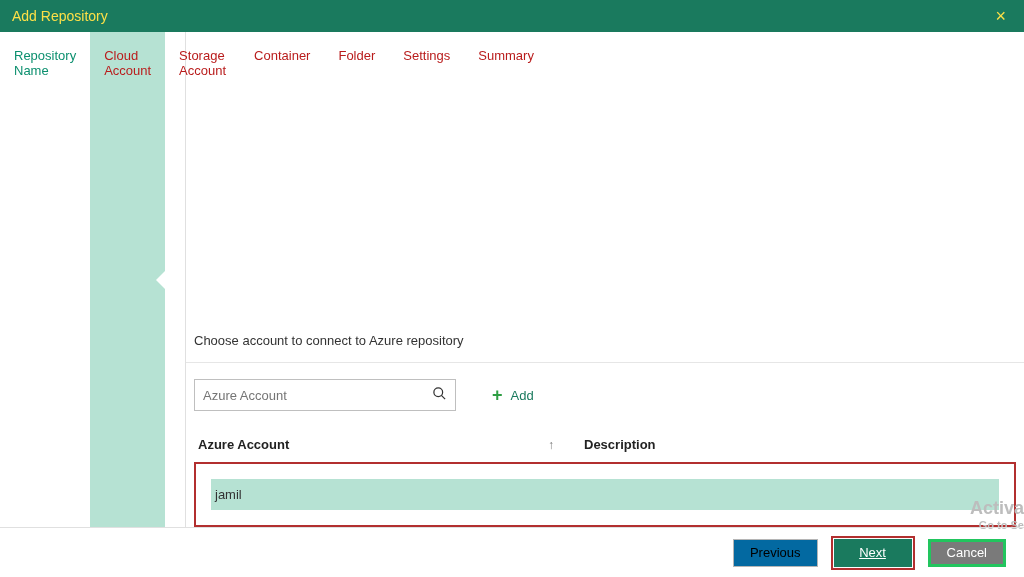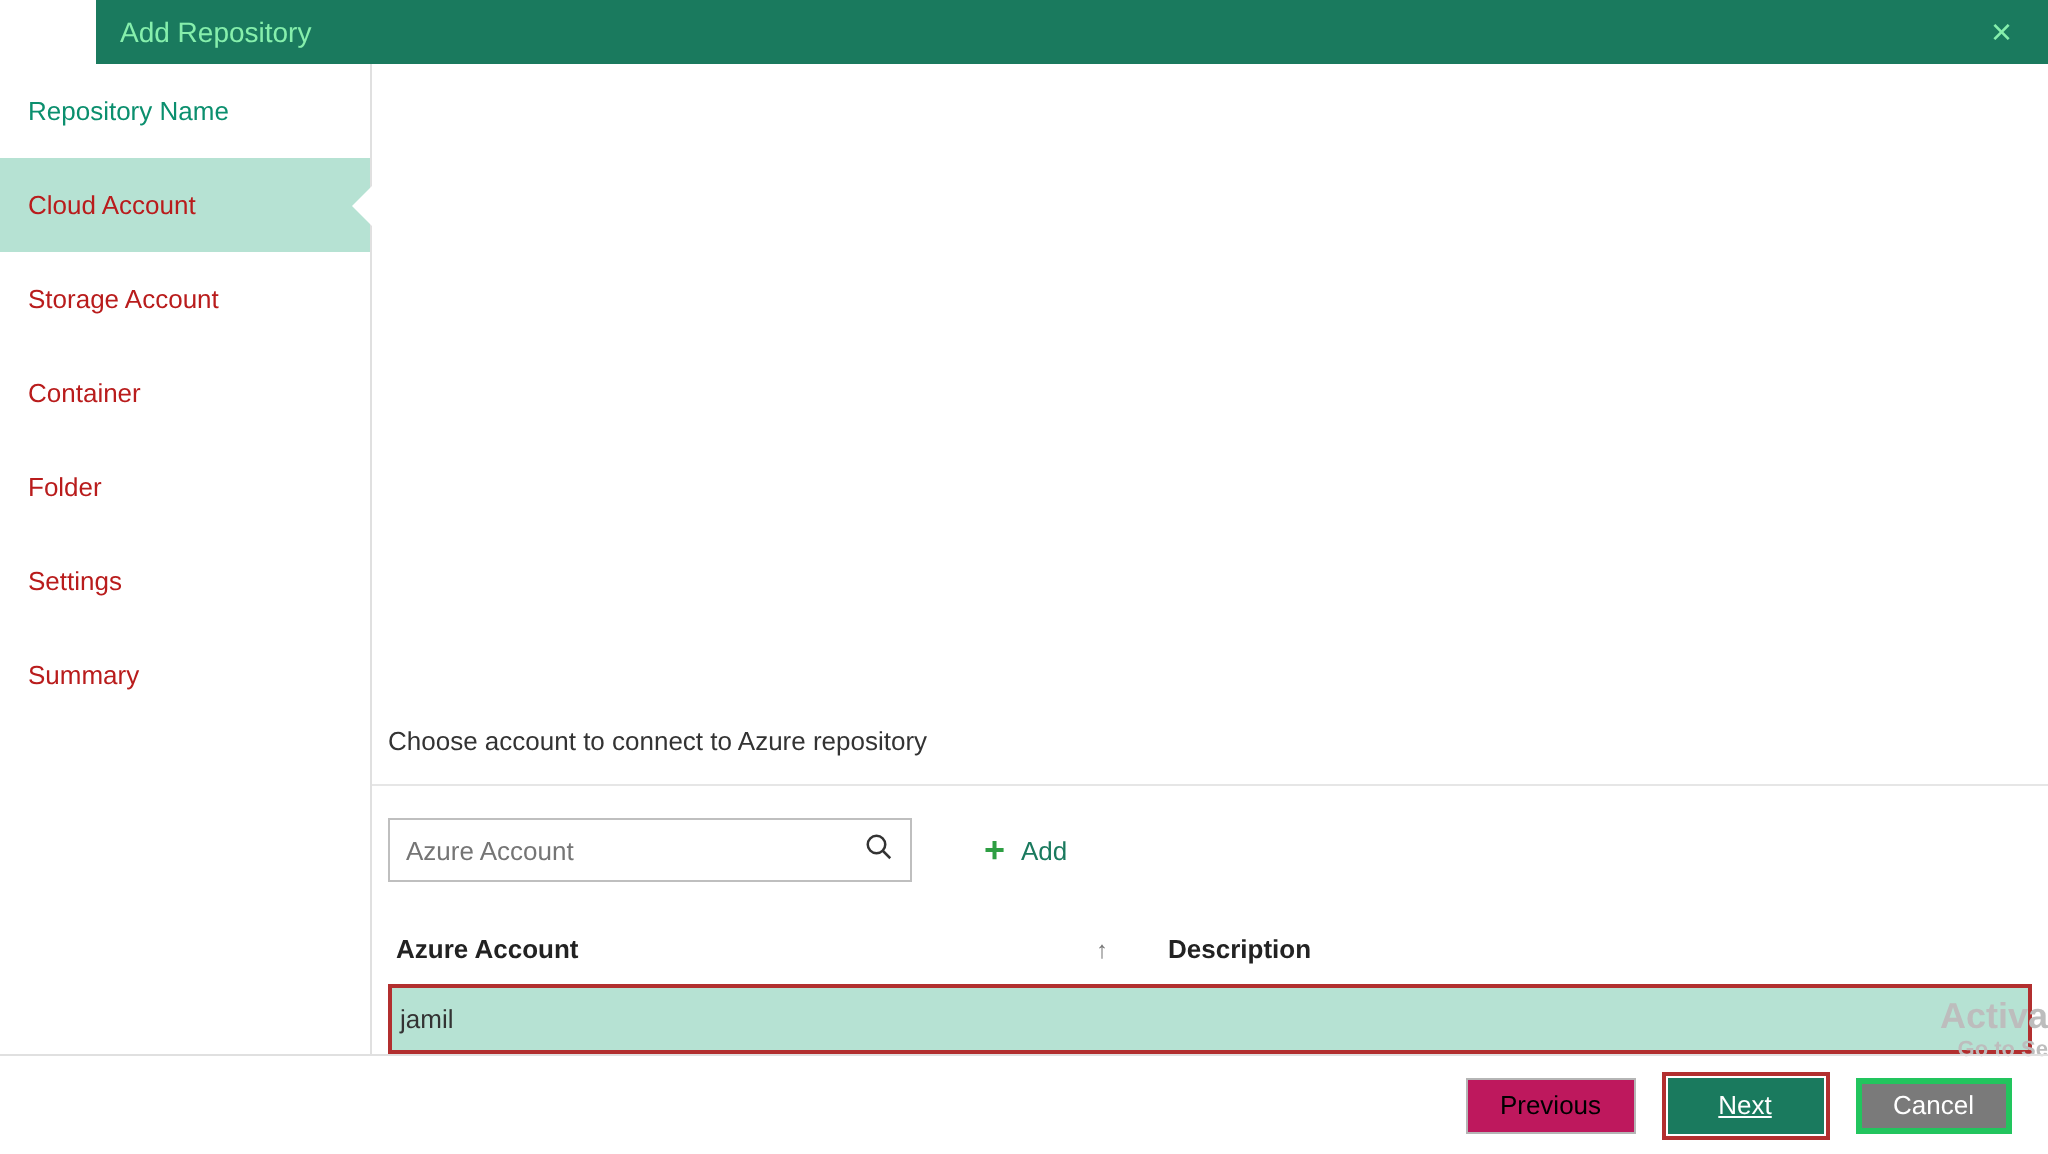--- a/index.html
+++ b/index.html
@@ -1,22 +1,22 @@
 <!DOCTYPE html>
 <html><head>
 <meta charset="utf-8">
 <style>
   * { box-sizing: border-box; margin: 0; padding: 0; }
   body { font-family: "Segoe UI", Arial, sans-serif; font-size: 13px; color: #333; background: #fff; }
   .window { width: 1024px; height: 577px; display: flex; flex-direction: column; position: relative; }
-  .titlebar { background: #1a7a5e; color: #86efac; height: 32px; display: flex; align-items: center; padding: 0 12px; justify-content: space-between; margin-left: 48px; }
+  .titlebar { background: #1a7a5e; color: #fde047; height: 32px; display: flex; align-items: center; padding: 0 12px; justify-content: space-between; }
   .titlebar-title { font-size: 14px; }
   .close-x { font-size: 18px; cursor: pointer; line-height: 1; padding: 0 6px; }
   .body { flex: 1; display: flex; min-height: 0; }
-  .sidebar { width: 186px; background: #fff; border-right: 1px solid #e0e0e0; display: flex; flex-direction: column; }
+  .sidebar { width: 186px; background: #fff; border-right: 1px solid #e0e0e0; display: flex; flex-direction: row; }
   .nav-item { padding: 16px 14px; font-size: 13px; color: #b91c1c; cursor: pointer; position: relative; }
   .nav-item.primary { color: #0b8f6e; }
   .nav-item.active { background: #b6e2d3; }
   .nav-item.active::after {
     content: "";
     position: absolute;
     right: -1px; top: 50%;
     width: 0; height: 0;
     border-top: 10px solid transparent;
     border-bottom: 10px solid transparent;
@@ -29,24 +29,24 @@
   .searchbox { display: flex; align-items: center; border: 1px solid #bfbfbf; width: 262px; height: 32px; padding: 0 8px; background: #fff; }
   .searchbox input { border: none; outline: none; flex: 1; font-size: 13px; color: #555; background: transparent; }
   .searchbox .mag { color: #444; font-size: 15px; }
   .addbtn { display: flex; align-items: center; gap: 8px; color: #1a7a5e; cursor: pointer; font-size: 13px; }
   .addbtn .plus { color: #2e9e43; font-size: 18px; font-weight: bold; line-height: 1; }
   .table { margin: 0 8px; }
   .thead { display: flex; font-weight: 600; color: #222; padding: 10px 4px; }
   .col-acc { flex: 0 0 380px; }
   .col-desc { flex: 1; display: flex; align-items: center; gap: 12px; }
   .sort-up { color: #777; font-size: 12px; margin-left: -30px; margin-right: 18px; }
-  .row-wrap { border: 2px solid #b22f2f; padding: 0; }
+  .row-wrap { border: 2px solid #b22f2f; padding: 15px; }
   .trow { display: flex; background: #b6e2d3; padding: 8px 4px; font-size: 13px; color: #333; }
   .footer { border-top: 1px solid #e0e0e0; height: 50px; display: flex; align-items: center; justify-content: flex-end; gap: 16px; padding: 0 18px; position: relative; }
-  .btn { height: 28px; min-width: 78px; padding: 0 16px; font-size: 13px; border: 1px solid #b5b5b5; background: #be185d; cursor: pointer; }
+  .btn { height: 28px; min-width: 78px; padding: 0 16px; font-size: 13px; border: 1px solid #b5b5b5; background: #0369a1; cursor: pointer; }
   .btn.primary { background: #1a7a5e; color: #fff; border: 1px solid #1a7a5e; outline: 2px solid #b22f2f; outline-offset: 1px; text-decoration: underline; }
   .btn.grey { background: #7a7a7a; color: #fff; border: 3px solid #22c55e; }
   .watermark { position: absolute; right: 0; bottom: 46px; text-align: right; color: #bdbdbd; font-size: 18px; pointer-events: none; font-weight: bold; }
   .watermark .sub { font-size: 11px; }
 </style>
 </head>
 <body>
 
 <div class="window">
 

